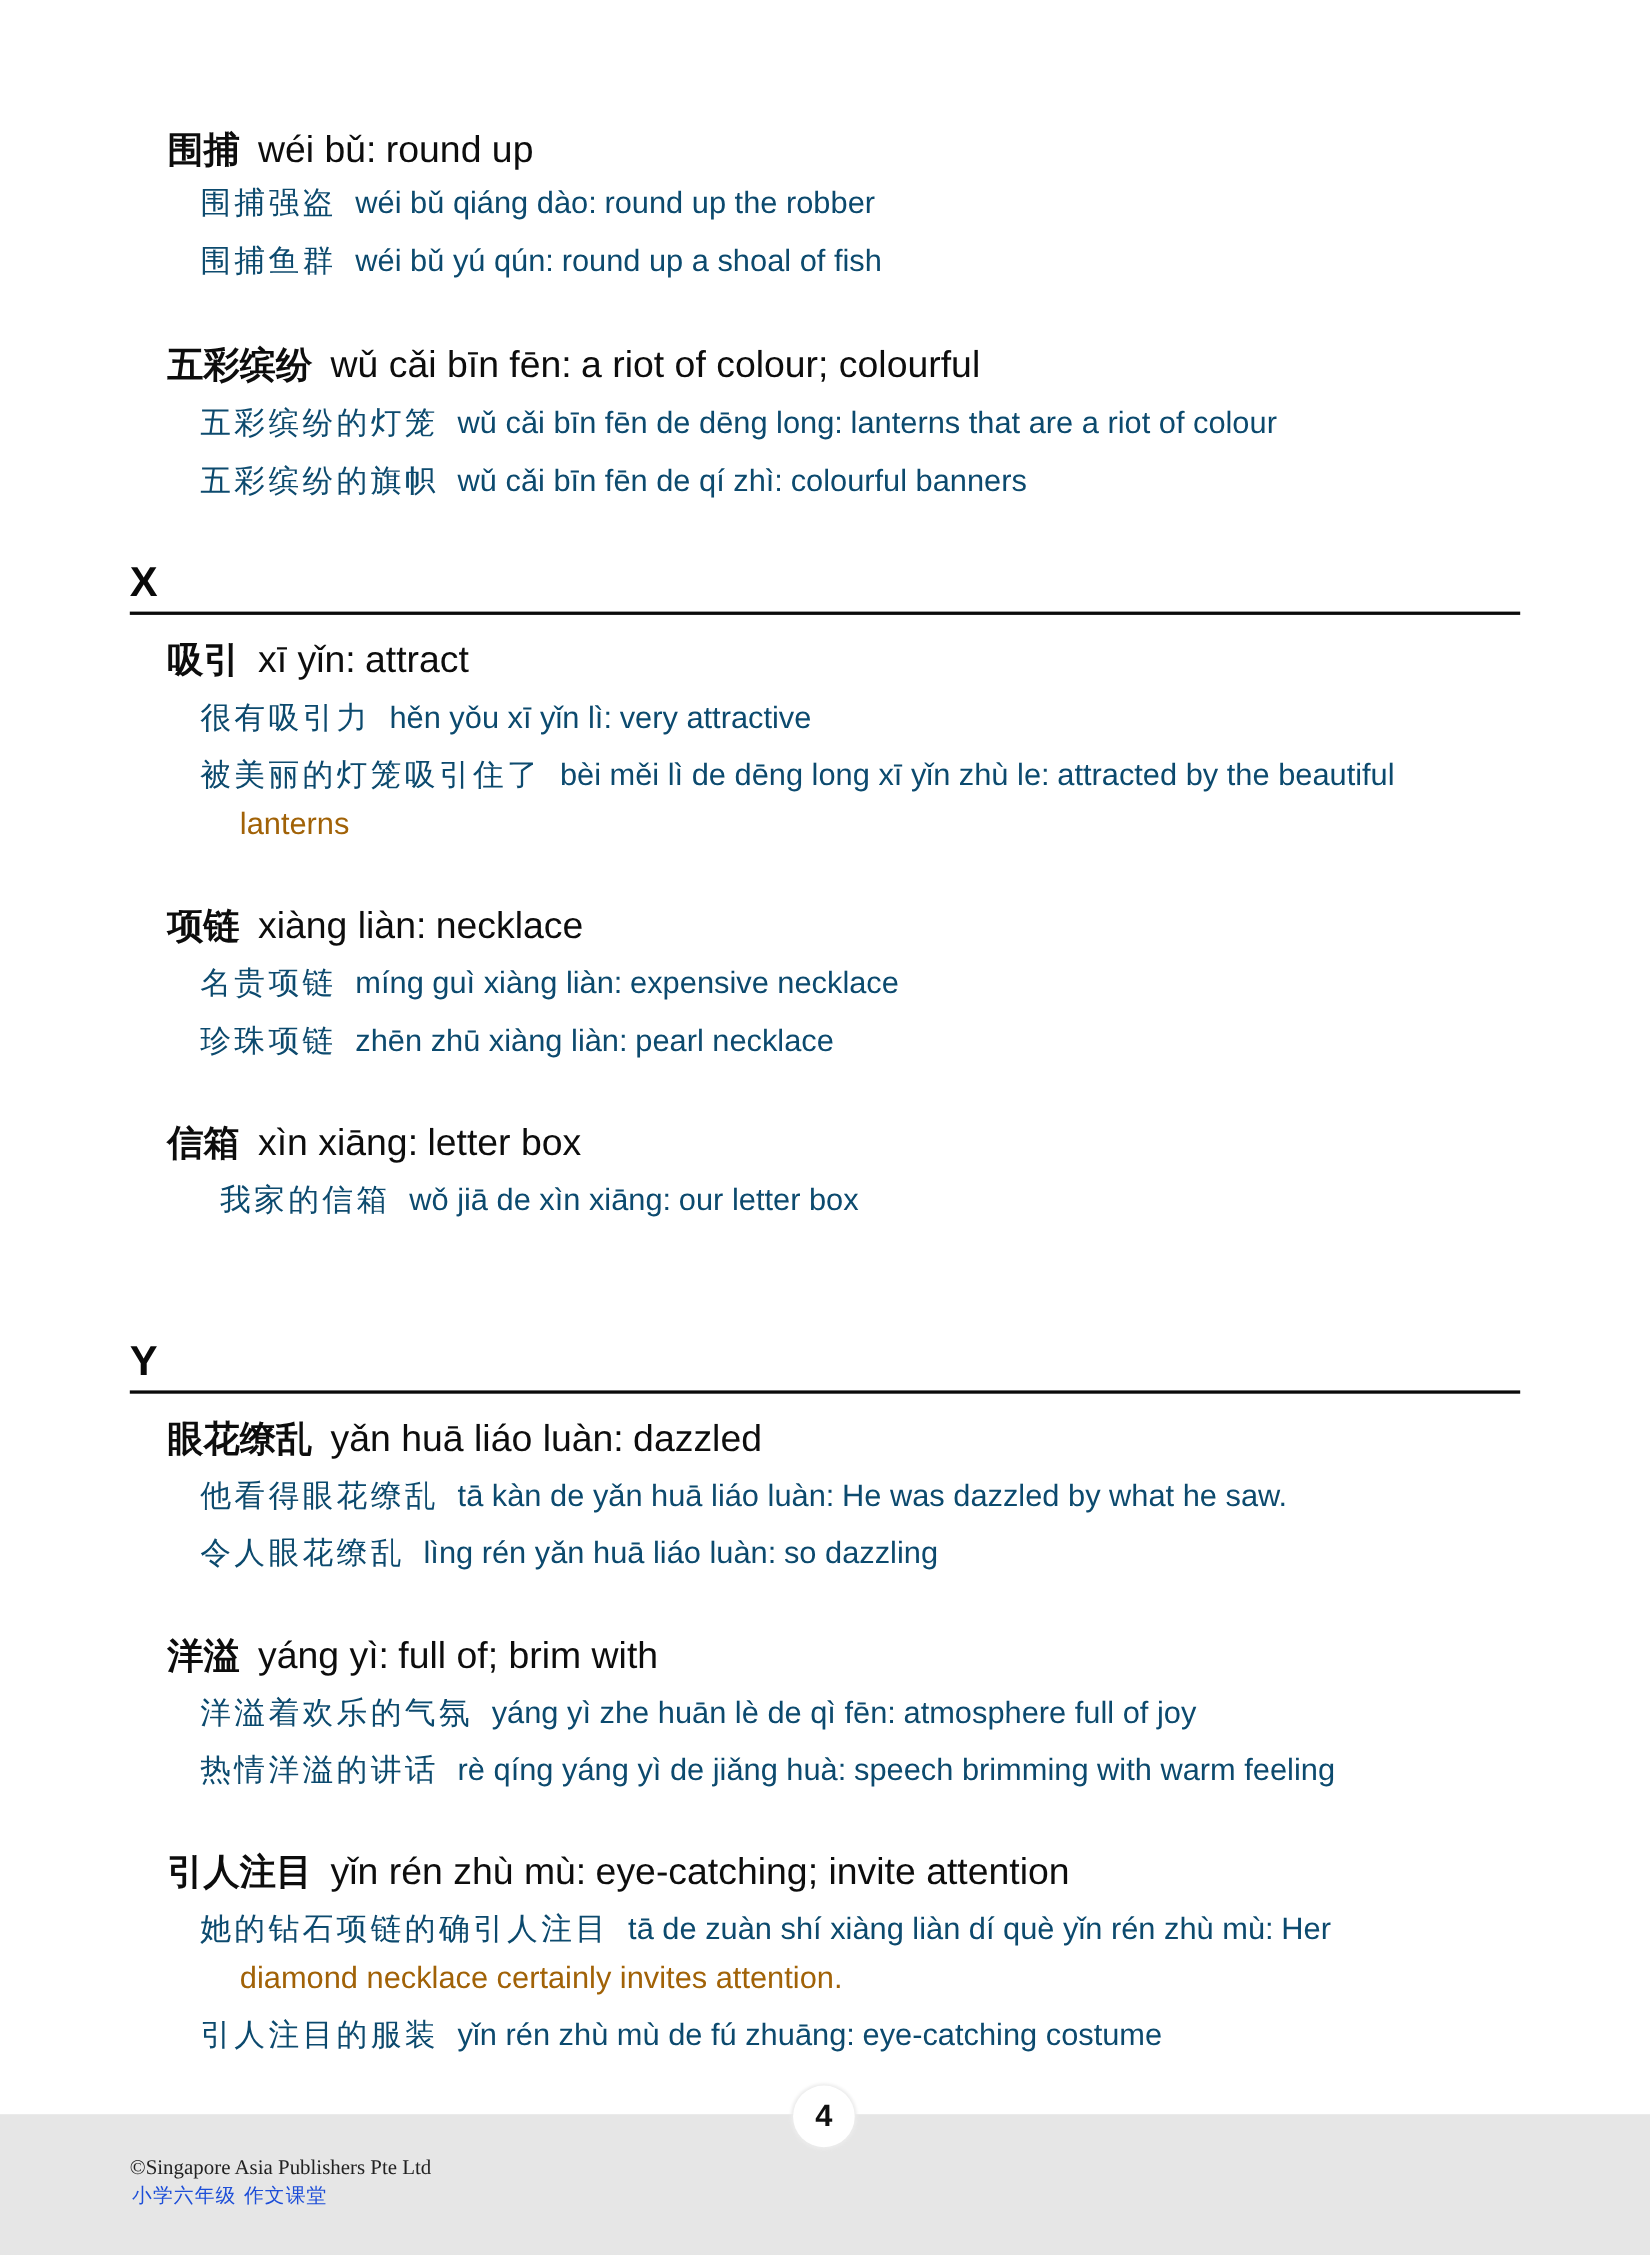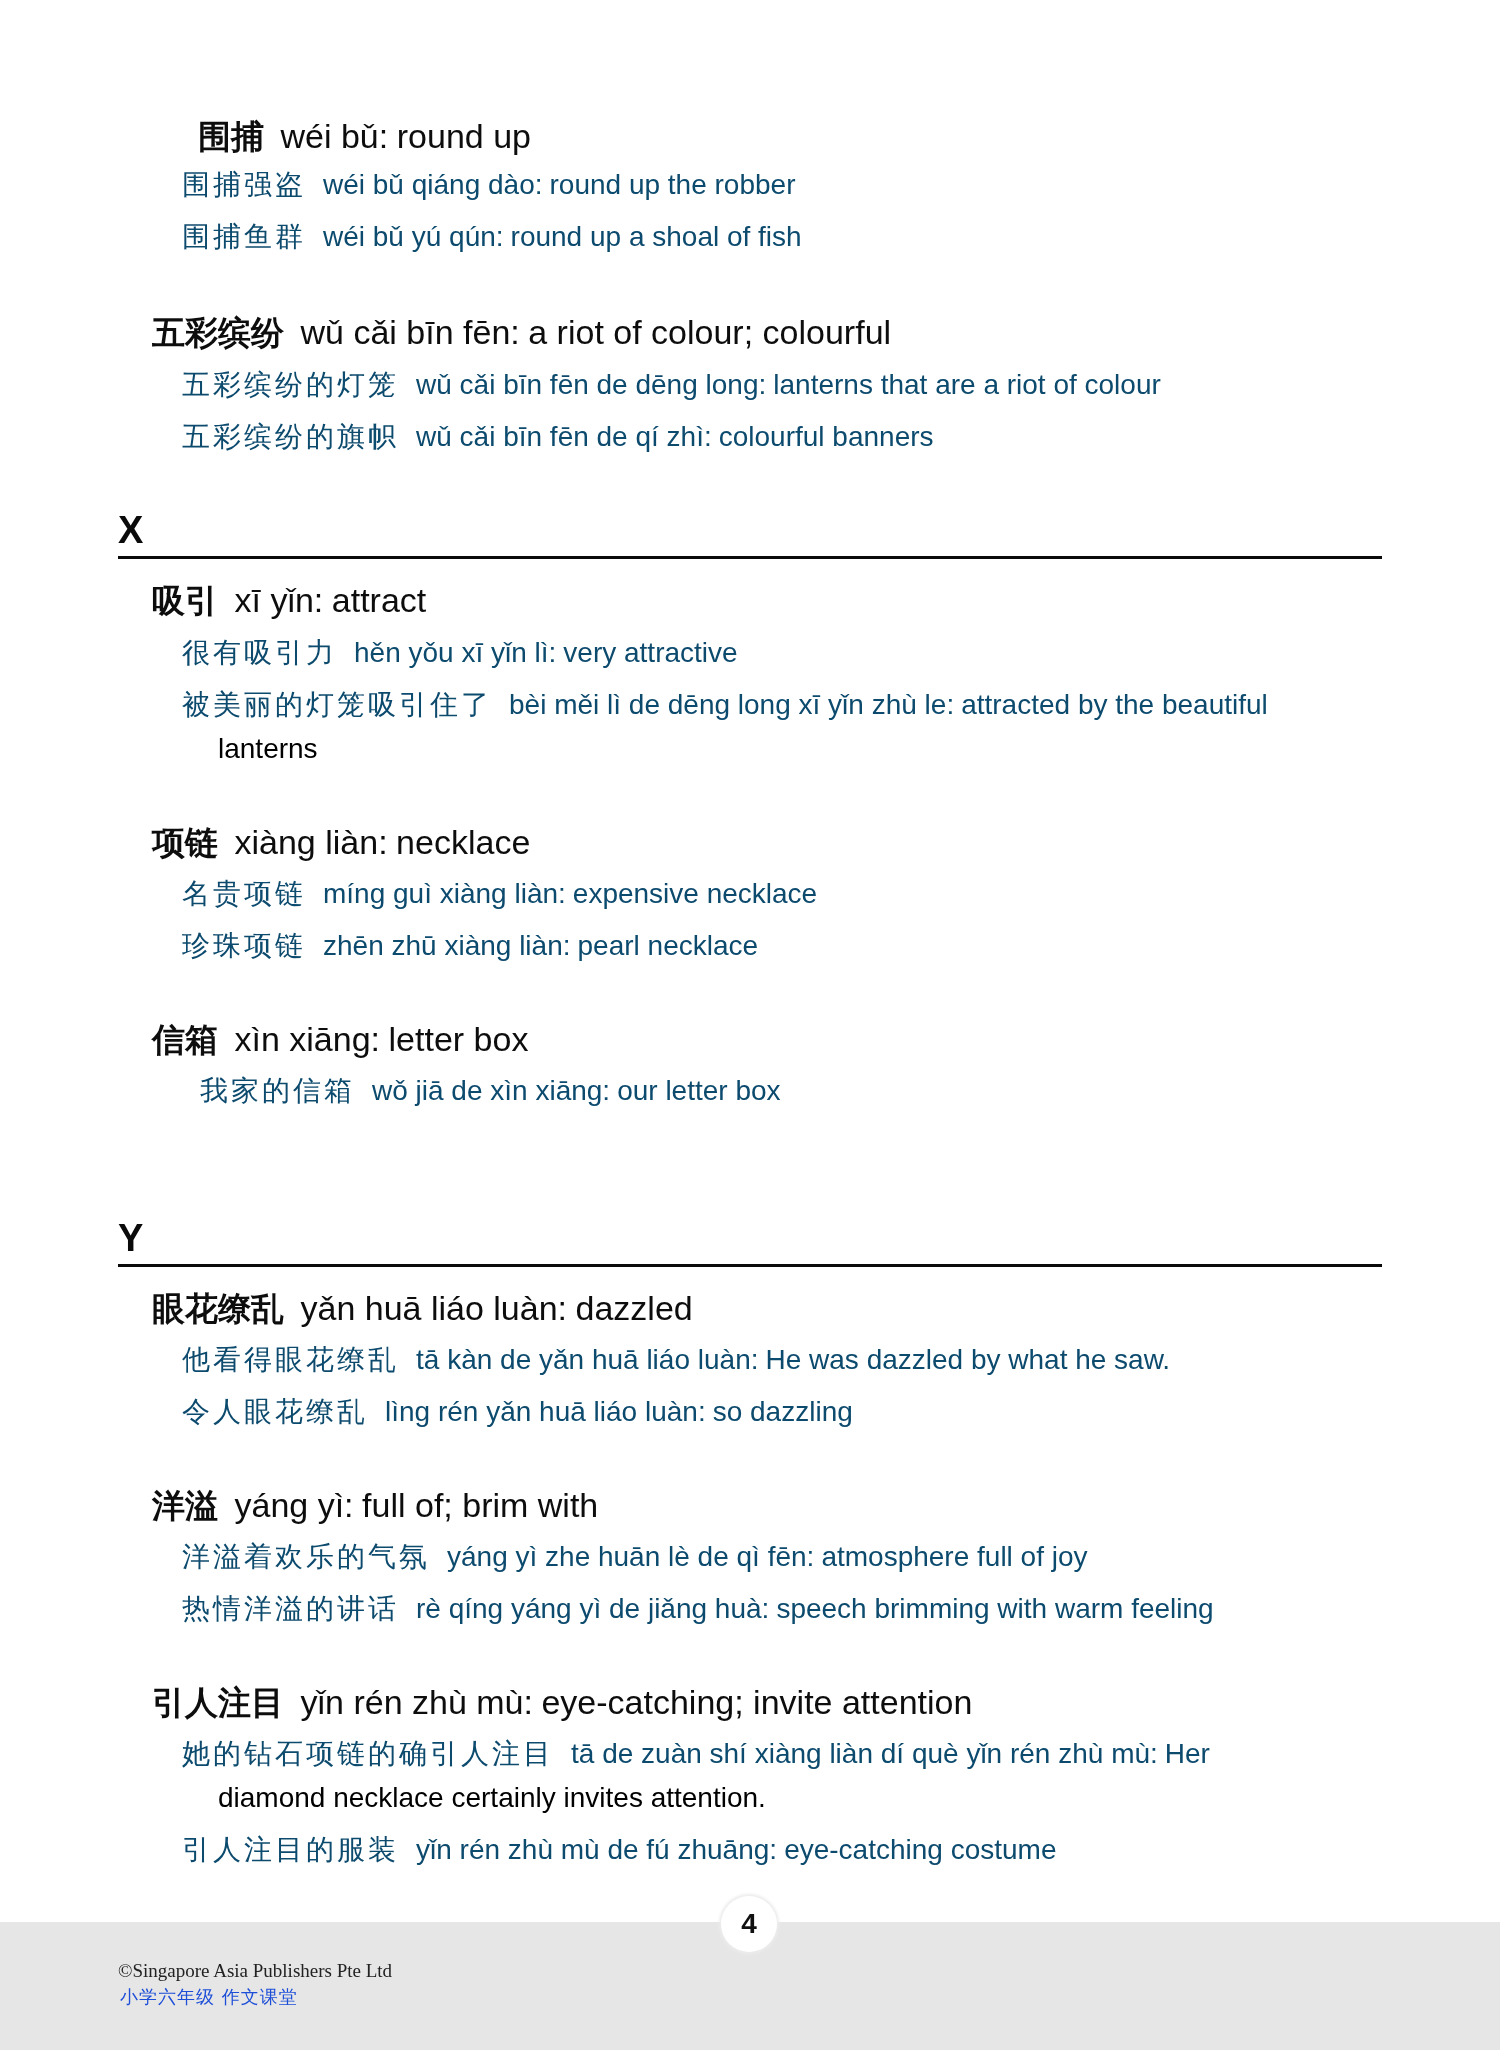--- a/index.html
+++ b/index.html
@@ -15,21 +15,21 @@
   .entry-head .gloss { font-family: "Liberation Sans", sans-serif; }
 
   .example {
     position: absolute; left: 182px; white-space: nowrap;
     font-size: 28px; line-height: 34px; color: #0c4a6e;
   }
   .example .zh { font-family: "DejaVu Serif", "Liberation Serif", serif; letter-spacing: 3px; margin-right: 10px; font-size: 28px; }
   .example .py, .example .gloss { font-family: "Liberation Sans", sans-serif; }
   .cont {
     position: absolute; left: 218px; white-space: nowrap;
-    font-size: 28px; line-height: 34px; font-family: "Liberation Sans", sans-serif; color: #000000;
+    font-size: 28px; line-height: 34px; font-family: "Liberation Sans", sans-serif; color: #a16207;
   }
 
   .section-letter {
     position: absolute; left: 118px; font-family: "Liberation Sans", sans-serif;
     font-weight: bold; font-size: 38px; line-height: 44px; color: #0a0a0a;
   }
   .rule { position: absolute; left: 118px; width: 1264px; height: 3px; background: #0a0a0a; }
 
   .footer { position: absolute; left: 0; top: 1922px; width: 1500px; height: 128px; background: #e6e6e6; }
   .footer-title { position: absolute; left: 120px; top: 1986px; font-family: "DejaVu Serif", "Liberation Serif", serif; font-size: 18px; line-height: 22px; color: #1d4ed8; letter-spacing: 1px; }
@@ -39,21 +39,21 @@
     background: #ffffff; box-shadow: 0 0 3px 2px #ececec;
     display: flex; align-items: center; justify-content: center;
     font-family: "Liberation Sans", sans-serif; font-weight: bold; font-size: 28px; color: #111;
   }
 </style>
 </head>
 <body>
 
 <div class="page">
 
-  <div class="entry-head" style="top:116px;margin-left:46px;">
+  <div class="entry-head" style="top:116px;">
     <span class="zh">围捕</span>
     <span class="py">wéi bǔ:</span>
     <span class="gloss">round up</span>
   </div>
   <div class="example" style="top:168px;">
     <span class="zh">围捕强盗</span>
     <span class="py">wéi bǔ qiáng dào:</span>
     <span class="gloss">round up the robber</span>
   </div>
   <div class="example" style="top:220px;">

